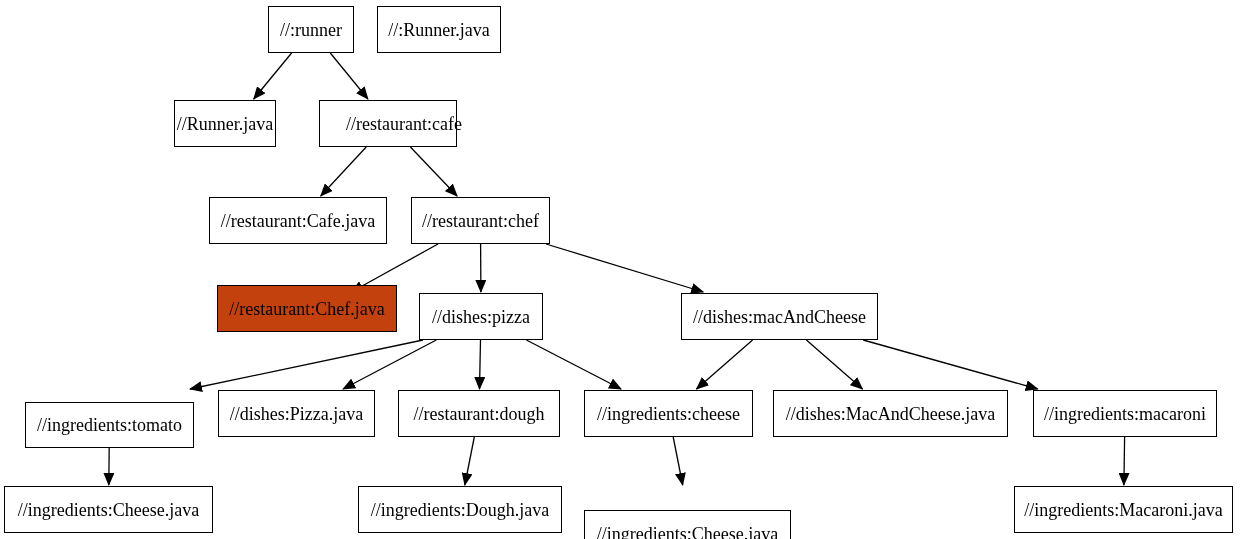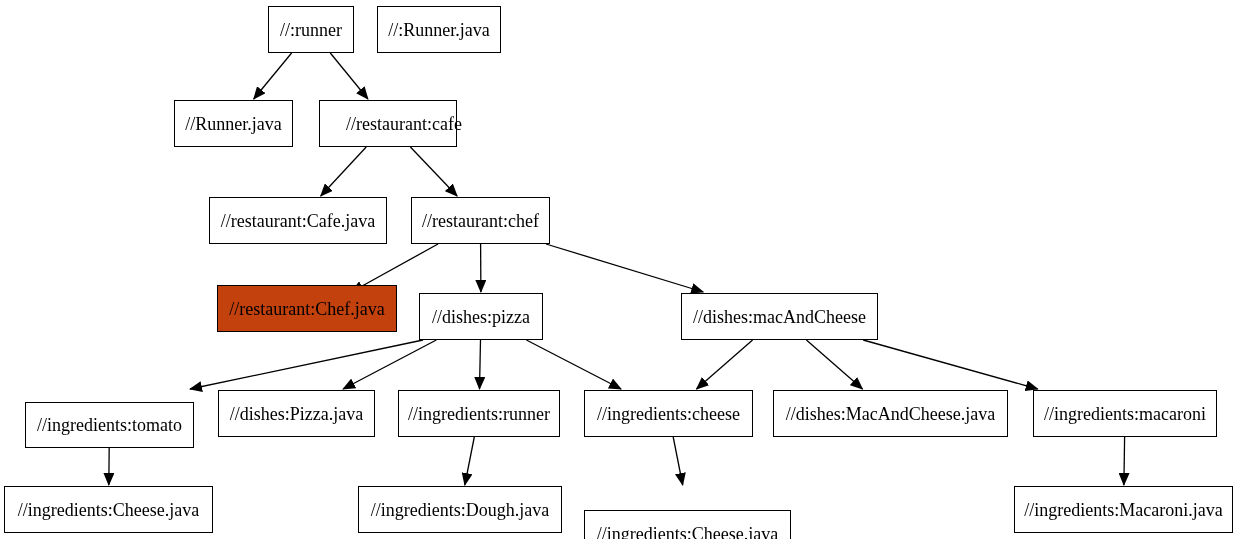--- a/index.html
+++ b/index.html
@@ -67,30 +67,30 @@
         <line x1="863.2" y1="340" x2="1037.7" y2="389" stroke="#000000" stroke-width="1.3" marker-end="url(#arrowhead)"></line>
         <line x1="109.3" y1="437" x2="108.8" y2="485" stroke="#000000" stroke-width="1.3" marker-end="url(#arrowhead)"></line>
         <line x1="474.3" y1="437" x2="464.8" y2="485" stroke="#000000" stroke-width="1.3" marker-end="url(#arrowhead)"></line>
         <line x1="673.2" y1="437" x2="682.7" y2="485" stroke="#000000" stroke-width="1.3" marker-end="url(#arrowhead)"></line>
         <line x1="1124.6" y1="437" x2="1123.9" y2="485" stroke="#000000" stroke-width="1.3" marker-end="url(#arrowhead)"></line>
       </g>
   </svg>
   <div id="nodes">
       <div class="node" style="left: 268px; top: 6px; width: 86px; height: 47px; border-color: rgb(0, 0, 0); background: rgb(255, 255, 255); color: rgb(0, 0, 0);">//:runner</div>
       <div class="node" style="left: 377px; top: 6px; width: 124px; height: 47px; border-color: rgb(0, 0, 0); background: rgb(255, 255, 255); color: rgb(0, 0, 0);">//:Runner.java</div>
-      <div class="node" style="left: 174px; top: 100px; width: 119px; height: 47px; border-color: rgb(0, 0, 0); background: rgb(255, 255, 255); color: rgb(0, 0, 0);">//Runner.java</div>
+      <div class="node" style="left: 174px; top: 100px; width: 102px; height: 47px; border-color: rgb(0, 0, 0); background: rgb(255, 255, 255); color: rgb(0, 0, 0);">//Runner.java</div>
       <div class="node" style="left: 319px; top: 100px; width: 138px; height: 47px; border-color: rgb(0, 0, 0); background: rgb(255, 255, 255); color: rgb(0, 0, 0); padding-left: 32px;">//restaurant:cafe</div>
       <div class="node" style="left: 209px; top: 197px; width: 178px; height: 47px; border-color: rgb(0, 0, 0); background: rgb(255, 255, 255); color: rgb(0, 0, 0);">//restaurant:Cafe.java</div>
       <div class="node" style="left: 411px; top: 197px; width: 139px; height: 47px; border-color: rgb(0, 0, 0); background: rgb(255, 255, 255); color: rgb(0, 0, 0);">//restaurant:chef</div>
       <div class="node" style="left: 217px; top: 285px; width: 180px; height: 47px; border-color: rgb(0, 0, 0); background: #c2410c; color: rgb(0, 0, 0);">//restaurant:Chef.java</div>
       <div class="node" style="left: 419px; top: 293px; width: 124px; height: 47px; border-color: rgb(0, 0, 0); background: rgb(255, 255, 255); color: rgb(0, 0, 0);">//dishes:pizza</div>
       <div class="node" style="left: 681px; top: 293px; width: 197px; height: 47px; border-color: rgb(0, 0, 0); background: rgb(255, 255, 255); color: rgb(0, 0, 0);">//dishes:macAndCheese</div>
       <div class="node" style="left: 25px; top: 402px; width: 169px; height: 46px; border-color: rgb(0, 0, 0); background: rgb(255, 255, 255); color: rgb(0, 0, 0);">//ingredients:tomato</div>
       <div class="node" style="left: 218px; top: 390px; width: 157px; height: 47px; border-color: rgb(0, 0, 0); background: rgb(255, 255, 255); color: rgb(0, 0, 0);">//dishes:Pizza.java</div>
-      <div class="node" style="left: 398px; top: 390px; width: 162px; height: 47px; border-color: rgb(0, 0, 0); background: rgb(255, 255, 255); color: rgb(0, 0, 0);">//ingredients:runner</div>
+      <div class="node" style="left: 398px; top: 390px; width: 162px; height: 47px; border-color: rgb(0, 0, 0); background: rgb(255, 255, 255); color: rgb(0, 0, 0);">//restaurant:dough</div>
       <div class="node" style="left: 584px; top: 390px; width: 169px; height: 47px; border-color: rgb(0, 0, 0); background: rgb(255, 255, 255); color: rgb(0, 0, 0);">//ingredients:cheese</div>
       <div class="node" style="left: 773px; top: 390px; width: 235px; height: 47px; border-color: rgb(0, 0, 0); background: rgb(255, 255, 255); color: rgb(0, 0, 0);">//dishes:MacAndCheese.java</div>
       <div class="node" style="left: 1033px; top: 390px; width: 184px; height: 47px; border-color: rgb(0, 0, 0); background: rgb(255, 255, 255); color: rgb(0, 0, 0);">//ingredients:macaroni</div>
       <div class="node" style="left: 4px; top: 486px; width: 209px; height: 47px; border-color: rgb(0, 0, 0); background: rgb(255, 255, 255); color: rgb(0, 0, 0);">//ingredients:Cheese.java</div>
       <div class="node" style="left: 358px; top: 486px; width: 204px; height: 47px; border-color: rgb(0, 0, 0); background: rgb(255, 255, 255); color: rgb(0, 0, 0);">//ingredients:Dough.java</div>
       <div class="node" style="left: 584px; top: 486px; width: 207px; height: 47px; border-color: rgb(0, 0, 0); background: rgb(255, 255, 255); color: rgb(0, 0, 0); margin-top: 24px;">//ingredients:Cheese.java</div>
       <div class="node" style="left: 1014px; top: 486px; width: 219px; height: 47px; border-color: rgb(0, 0, 0); background: rgb(255, 255, 255); color: rgb(0, 0, 0);">//ingredients:Macaroni.java</div>
     </div>
 </div>
 

